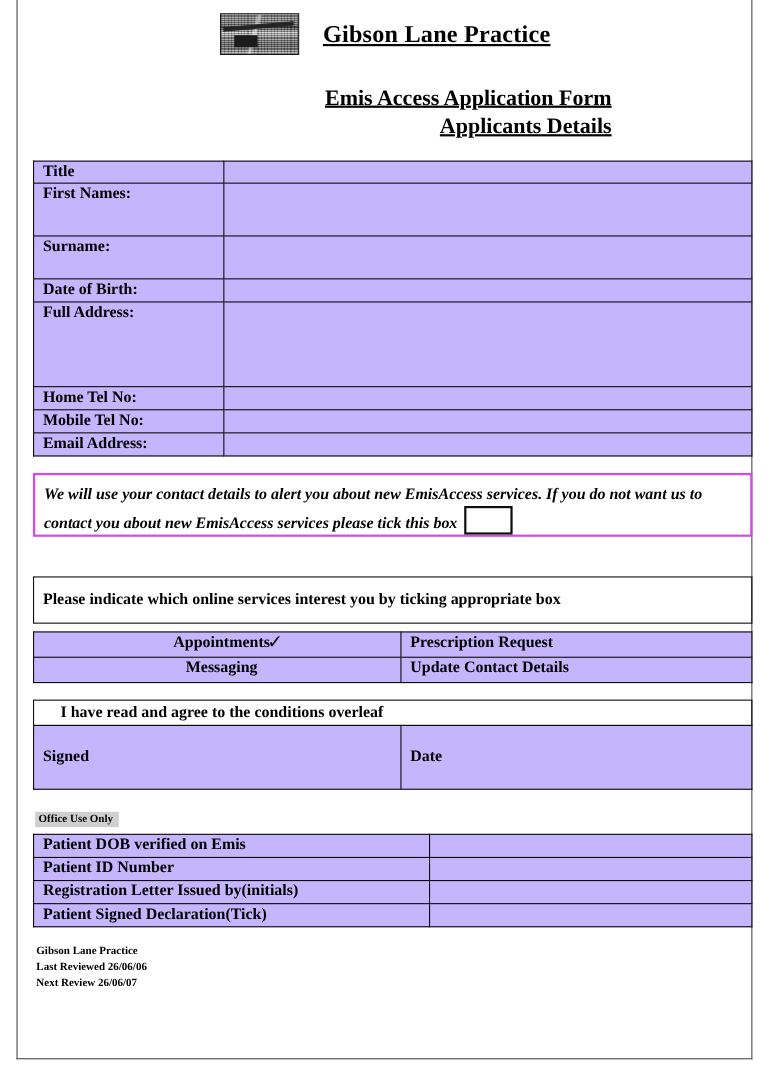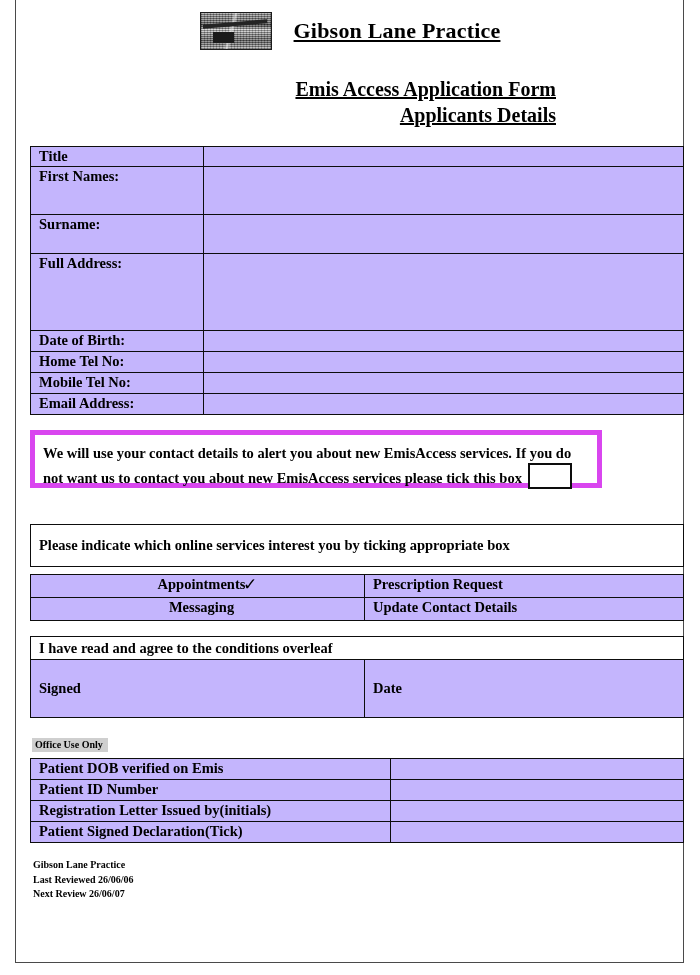--- a/index.html
+++ b/index.html
@@ -112,24 +112,25 @@
 
   
   #applicant-table {
     left: 30px; top: 146px; width: 654px;
   }
   #applicant-table td.label-cell { width: 164px; }
 
   
   #consent-box {
     position: absolute;
-    left: 30px; top: 430px; width: 572px; height: 58px;
-    border: 5px solid #d946ef;
+    left: 30px; top: 430px; width: 654px; height: 58px;
+    border: 2px solid #d946ef;
     box-sizing: border-box;
     padding: 8px 10px 0 8px;
+    font-style: italic;
   }
   #consent-text {
     font-size: 14.5px;
     font-weight: bold;
     line-height: 1.38;
     margin: 0;
   }
   .tickbox {
     display: inline-block;
     width: 40px;
@@ -169,21 +170,21 @@
   }
 
   
   #declaration-head {
     position: absolute;
     left: 30px; top: 636px; width: 654px; height: 24px;
     border: 1px solid #0d0d0d;
     box-sizing: border-box;
     display: flex;
     align-items: center;
-    padding-left: 8px;
+    padding-left: 24px;
   }
   #declaration-head span {
     font-size: 14.5px;
     font-weight: bold;
   }
   #signature-table {
     left: 30px; top: 659px; width: 654px;
   }
   #signature-table td {
     height: 56px;
@@ -243,26 +244,26 @@
         <td class="value-cell"></td>
       </tr>
       <tr style="height:48px">
         <td class="label-cell">First Names:</td>
         <td class="value-cell"></td>
       </tr>
       <tr style="height:39px">
         <td class="label-cell">Surname:</td>
         <td class="value-cell"></td>
       </tr>
+      <tr style="height:21px">
+        <td class="label-cell">Date of Birth:</td>
+        <td class="value-cell"></td>
+      </tr>
       <tr style="height:77px">
         <td class="label-cell">Full Address:</td>
-        <td class="value-cell"></td>
-      </tr>
-      <tr style="height:21px">
-        <td class="label-cell">Date of Birth:</td>
         <td class="value-cell"></td>
       </tr>
       <tr style="height:21px">
         <td class="label-cell">Home Tel No:</td>
         <td class="value-cell"></td>
       </tr>
       <tr style="height:21px">
         <td class="label-cell">Mobile Tel No:</td>
         <td class="value-cell"></td>
       </tr>

